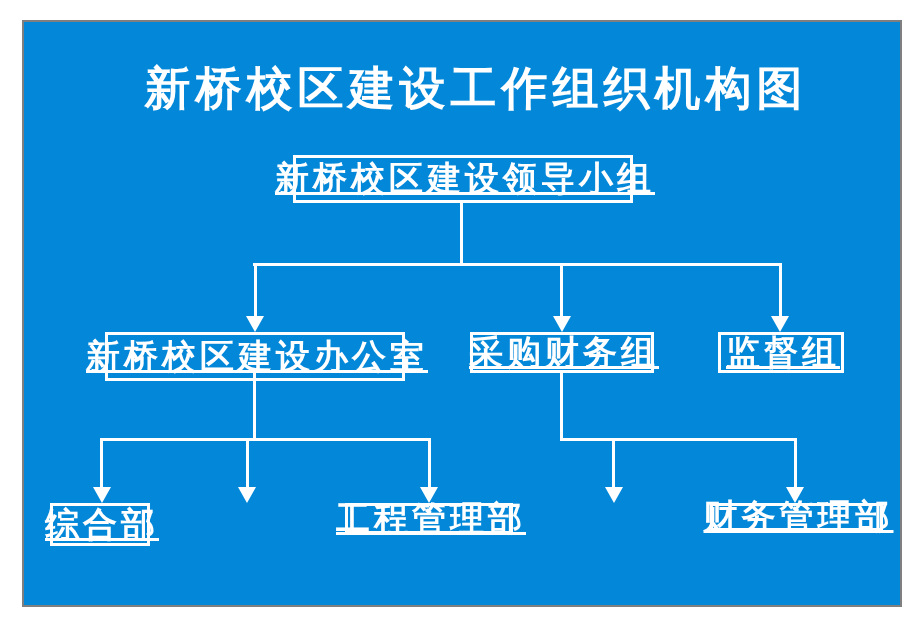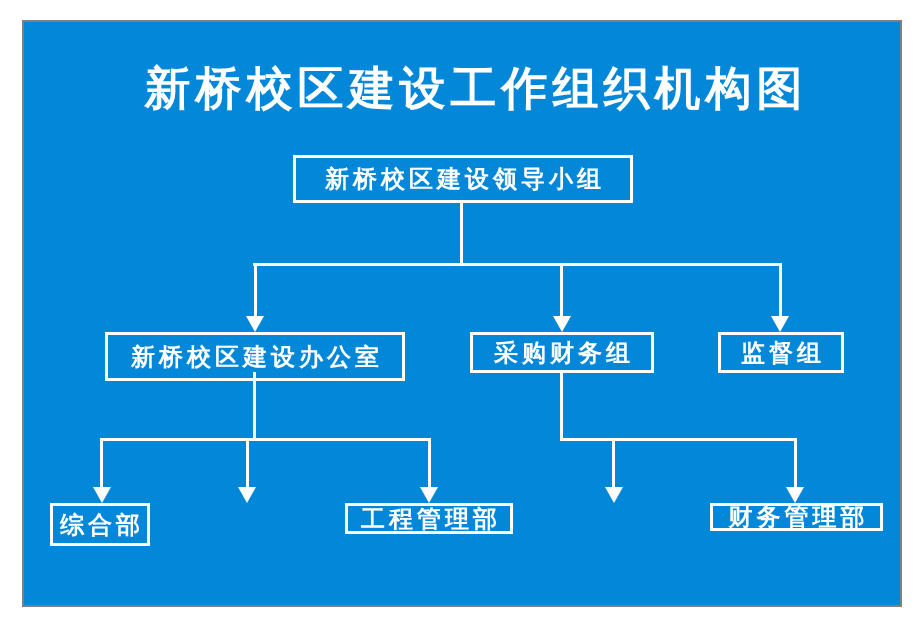--- a/index.html
+++ b/index.html
@@ -38,27 +38,28 @@
     line-height: 60px;
     white-space: nowrap;
   }
   .node {
     position: absolute;
     box-sizing: border-box;
     border: 3px solid #ffffff;
     background: transparent;
     color: #ffffff;
     font-weight: bold;
-    font-size: 24px;
+    font-size: 34px;
     letter-spacing: 4px;
     display: flex;
     align-items: center;
     justify-content: center;
     white-space: nowrap;
     text-indent: 4px; 
+    text-decoration: underline;
   }
   .line {
     position: absolute;
     background: #ffffff;
   }
   .arrowhead {
     position: absolute;
     width: 0;
     height: 0;
     border-left: 9px solid transparent;

